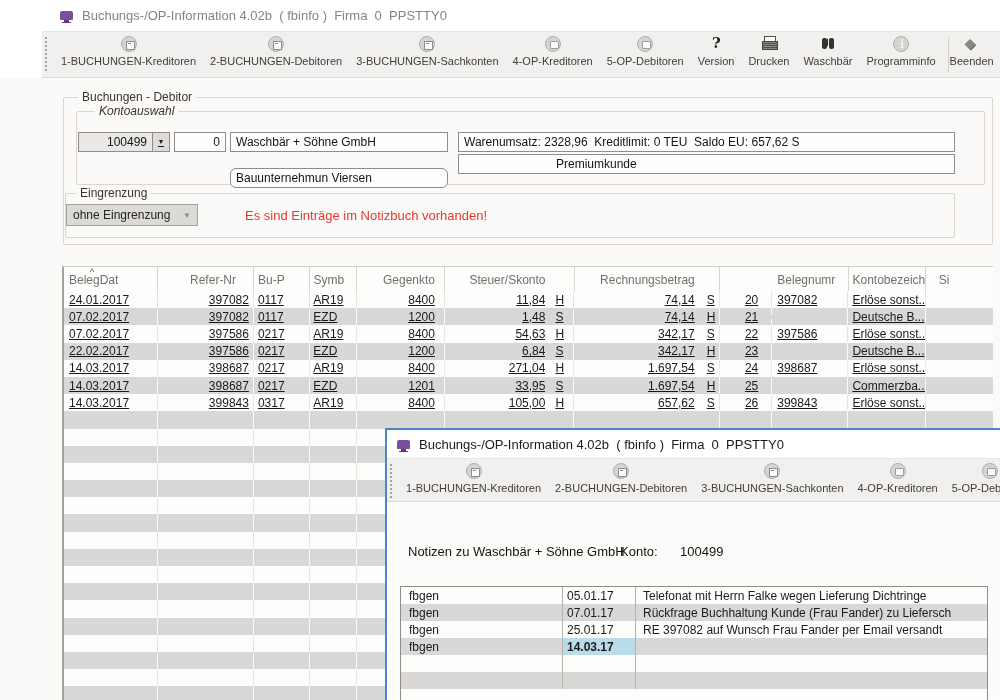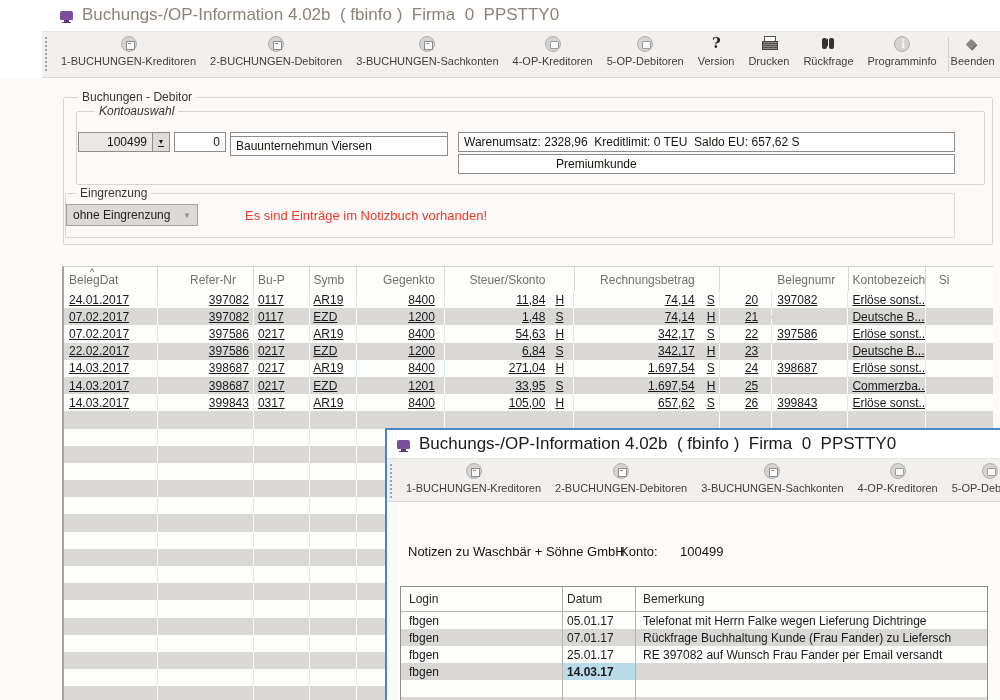--- a/index.html
+++ b/index.html
@@ -7,21 +7,21 @@
   .screen{position:relative;width:1000px;height:700px;overflow:hidden;background:#fff;
           font-family:"Liberation Sans",sans-serif;color:#1a1a1a;}
 
   
   .titlebar{position:absolute;left:0;top:0;width:100%;height:30px;background:#fff;
             display:flex;align-items:center;padding-left:60px;}
   .monitor-icon{width:13px;height:9px;background:#7a4f9e;border-radius:2px 2px 1px 1px;
                 position:relative;margin-right:9px;flex:none;}
   .monitor-icon::before{content:"";position:absolute;left:4px;bottom:-2px;width:5px;height:2px;background:#5c3c80;}
   .monitor-icon::after{content:"";position:absolute;left:2px;bottom:-3px;width:9px;height:1px;background:#5c3c80;}
-  .title-text{font-size:17px;color:#8b8379;white-space:pre;}
+  .title-text{font-size:13px;color:#8b8379;white-space:pre;}
 
   
   .toolbar{position:absolute;background:#f1f0ee;border-top:1px solid #e8e6e3;
            border-bottom:1px solid #dcd9d5;display:flex;align-items:flex-start;}
   .main-toolbar{left:42px;top:31px;width:958px;height:47px;}
   .main-toolbar::after{content:"";position:absolute;left:906px;top:5px;bottom:5px;width:1px;background:#d2cfcb;}
   .gripper{width:4px;height:34px;border-left:2px dotted #a5a3a0;margin:5px 2px 0 3px;flex:none;}
   .tb-row{display:flex;align-items:flex-start;padding-left:3px;}
   .tb-btn{display:flex;flex-direction:column;align-items:center;margin:0 7px;cursor:default;flex:none;}
   .tb-icon{margin-top:4px;width:16px;height:16px;position:relative;flex:none;}
@@ -68,21 +68,21 @@
   
   .fld{position:absolute;border:1px solid #8f8c89;background:#fefefe;font-size:12px;
        color:#16140f;display:flex;align-items:center;height:20px;overflow:hidden;white-space:pre;}
   .fld-combo{left:78px;top:132px;width:92px;background:#e9e8e6;padding:0;}
   .fld-combo .val{flex:1;text-align:right;padding-right:5px;}
   .combo-btn{width:17px;height:100%;border-left:1px solid #8f8c89;background:#dedcda;
              display:flex;flex-direction:column;align-items:center;justify-content:center;flex:none;}
   .combo-arrow{font-size:7px;line-height:7px;color:#1d1b17;border-bottom:1px solid #1d1b17;padding-bottom:1px;}
   .fld-zero{left:174px;top:132px;width:52px;justify-content:flex-end;padding-right:5px;}
   .fld-name{left:230px;top:132px;width:218px;padding-left:5px;}
-  .fld-name2{left:230px;top:136px;width:218px;padding-left:5px;}
+  .fld-name2{left:230px;top:168px;width:218px;padding-left:5px;border-radius:6px;}
   .fld-umsatz{left:458px;top:132px;width:497px;padding-left:5px;}
   .fld-premium{left:458px;top:154px;width:497px;padding-left:97px;}
 
   .select-ein{position:absolute;left:66px;top:204px;width:132px;height:22px;background:#dcdad7;
               border:1px solid #a3a19e;display:flex;align-items:center;font-size:12px;
               color:#25231f;padding-left:6px;}
   .select-ein .chev{margin-left:auto;margin-right:6px;color:#908e8a;font-size:8px;}
   .notice{position:absolute;left:245px;top:208px;font-size:13px;color:#e23a2d;white-space:nowrap;}
 
   
@@ -189,21 +189,21 @@
           <span class="tb-label">Version</span>
         </div>
 
         <div class="tb-btn">
           <span class="tb-icon printer-icon"></span>
           <span class="tb-label">Drucken</span>
         </div>
 
         <div class="tb-btn">
           <span class="tb-icon binoculars-icon"></span>
-          <span class="tb-label">Rückfrage</span>
+          <span class="tb-label">Waschbär</span>
         </div>
 
         <div class="tb-btn">
           <span class="tb-icon info-icon"></span>
           <span class="tb-label">Programminfo</span>
         </div>
 
         <div class="tb-btn">
           <span class="tb-icon diamond-icon"></span>
           <span class="tb-label">Beenden</span>
@@ -786,25 +786,20 @@
           </div>
 
         </div>
     </div>
     <div class="notes-body">
       <span class="nh-label nh-1">Notizen zu Waschbär + Söhne GmbH</span>
       <span class="nh-label nh-2">Konto:</span>
       <span class="nh-label nh-3">100499</span>
 
       <div class="ntable">
-        <div class="nhead">
-          <span class="c n-login">Login</span>
-          <span class="c n-datum">Datum</span>
-          <span class="c n-bem">Bemerkung</span>
-        </div>
         <div class="nrows">
 
             <div class="nrow">
               <span class="c n-login">fbgen</span>
               <span class="c n-datum">05.01.17</span>
               <span class="c n-bem">Telefonat mit Herrn Falke wegen Lieferung Dichtringe</span>
             </div>
 
             <div class="nrow">
               <span class="c n-login">fbgen</span>

